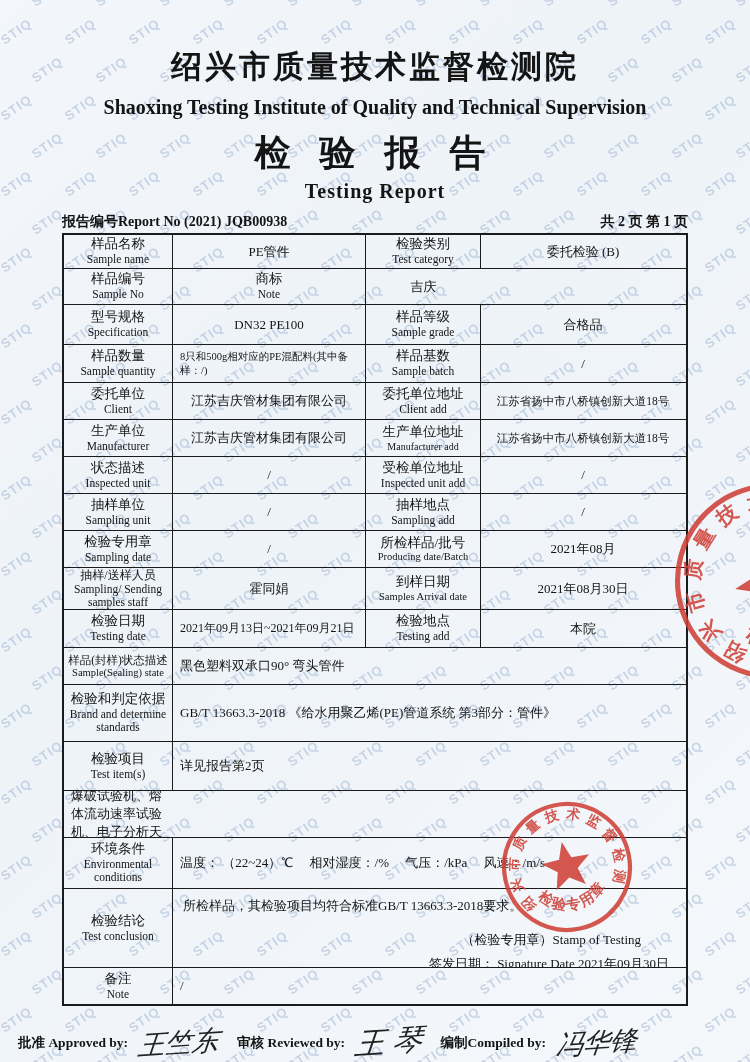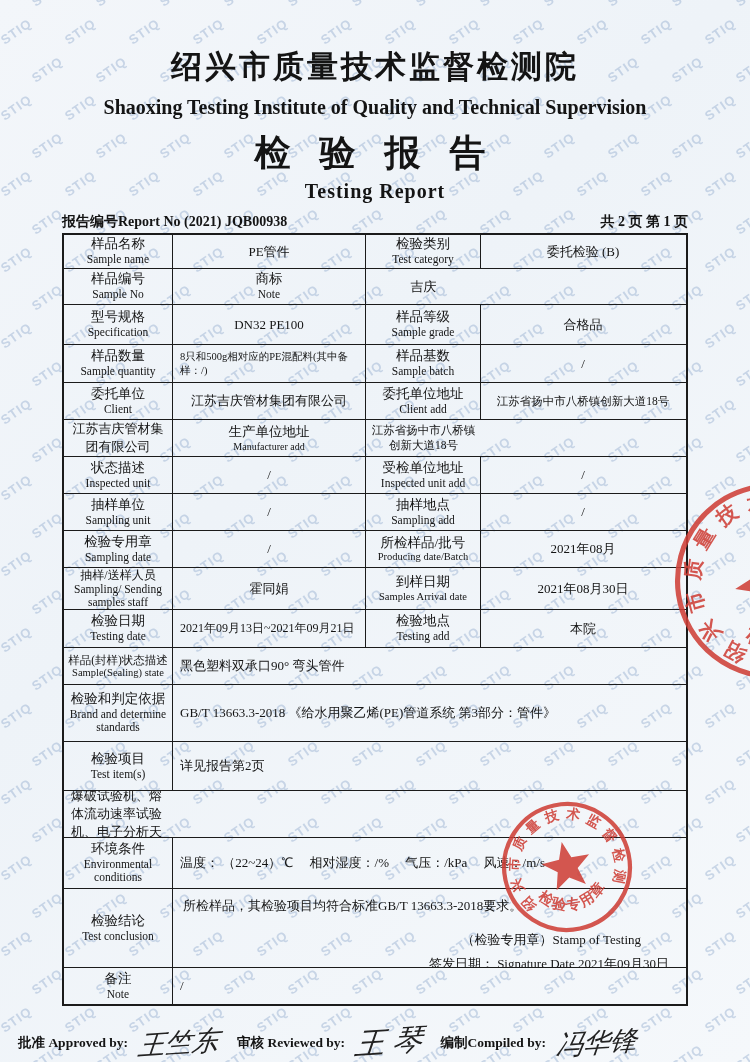--- a/index.html
+++ b/index.html
@@ -500,20 +500,24 @@
           </div>
         <div class="cell val">江苏吉庆管材集团有限公司</div>
         <div class="cell">
             <div class="cn">委托单位地址</div>
             <div class="en">Client  add</div>
           </div>
         <div class="cell val addr">江苏省扬中市八桥镇创新大道18号</div>
       </div>
 
       <div class="tr" style="height:36px">
+        <div class="cell">
+            <div class="cn">生产单位</div>
+            <div class="en">Manufacturer</div>
+          </div>
         <div class="cell val">江苏吉庆管材集团有限公司</div>
         <div class="cell">
             <div class="cn">生产单位地址</div>
             <div class="en" style="font-size:10px">Manufacturer  add</div>
           </div>
         <div class="cell val addr">江苏省扬中市八桥镇创新大道18号</div>
       </div>
 
       <div class="tr" style="height:36px">
         <div class="cell">

